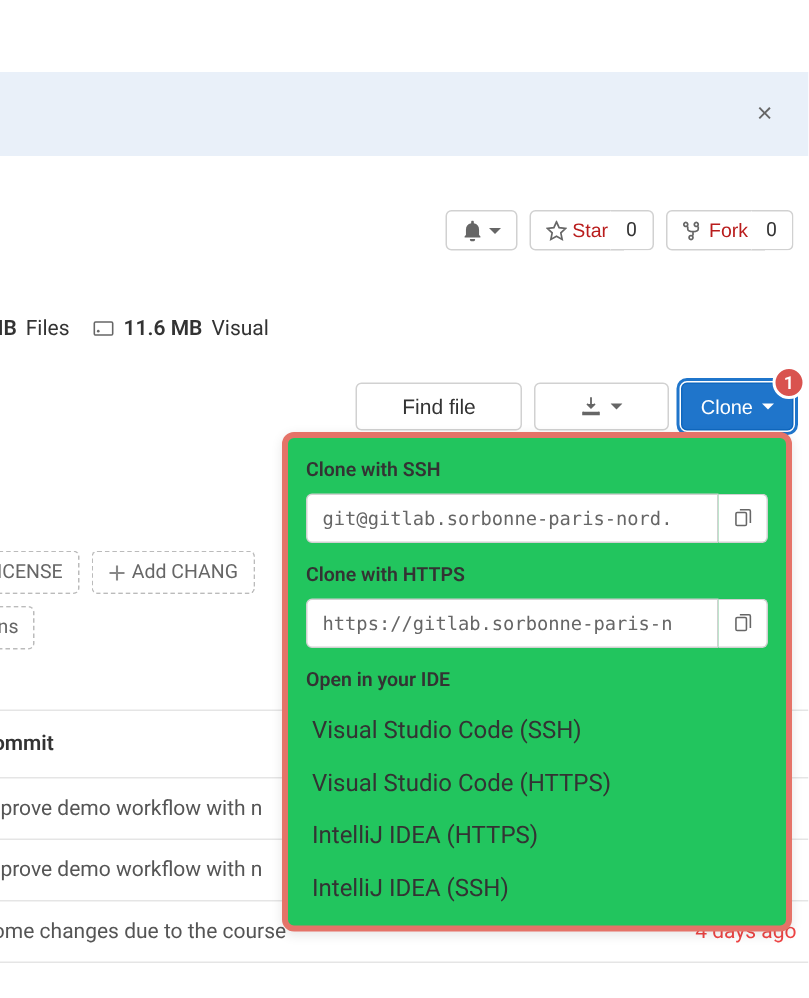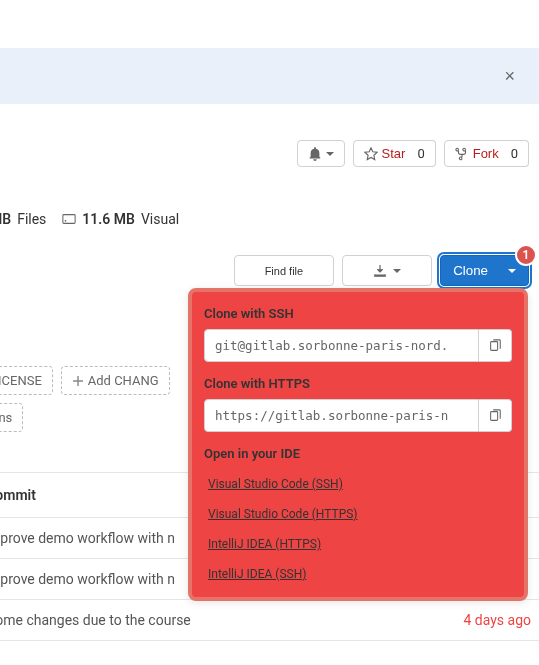--- a/index.html
+++ b/index.html
@@ -84,37 +84,37 @@
   gap: 8px;
   padding: 0 10px;
   margin-top: 28px;
   position: relative;
 }
 .btn {
   border: 1px solid #d1d1d1;
   border-radius: 4px;
   padding: 7px 30px;
   background: #fff;
-  font-size: 11px;
+  font-size: 14px;
   cursor: pointer;
   color: #333;
 }
 .btn-icon {
   display: inline-flex;
   align-items: center;
   gap: 6px;
 }
 .btn-primary {
   background: #1f75cb;
   border: 1px solid #1068bf;
   color: #fff;
   font-weight: 500;
   display: inline-flex;
   align-items: center;
-  gap: 20px;
+  gap: 6px;
   padding: 7px 12px;
   border-radius: 4px;
 }
 .btn-primary:focus, .btn-primary.focused {
   outline: 2px solid #1f75cb;
   outline-offset: 1px;
 }
 
 
 .badge-circle {
@@ -173,21 +173,21 @@
   color: #555;
 }
 .table-row .time { color: #ef4444; text-align: center; }
 
 
 .clone-panel {
   position: absolute;
   top: 288px;
   left: 188px;
   width: 340px;
-  background: #ef4444;
+  background: #22c55e;
   border: 4px solid #e57368;
   border-radius: 8px;
   padding: 10px 12px 8px 12px;
   z-index: 10;
   box-shadow: 0 2px 8px rgba(0,0,0,0.1);
 }
 .clone-section-title {
   font-weight: 600;
   font-size: 13px;
   margin-bottom: 8px;
@@ -216,23 +216,22 @@
   padding: 6px 9px;
   background: #fff;
   cursor: pointer;
 }
 .ide-list {
   list-style: none;
 }
 .ide-list li {
   padding: 8px 4px;
   cursor: pointer;
-  font-size: 12px;
+  font-size: 16px;
   color: #333;
-  text-decoration: underline;
 }
 
 
 .cutoff-left {
   margin-left: -20px;
 }
 
 svg { display: block; }
 </style>
 </head>

